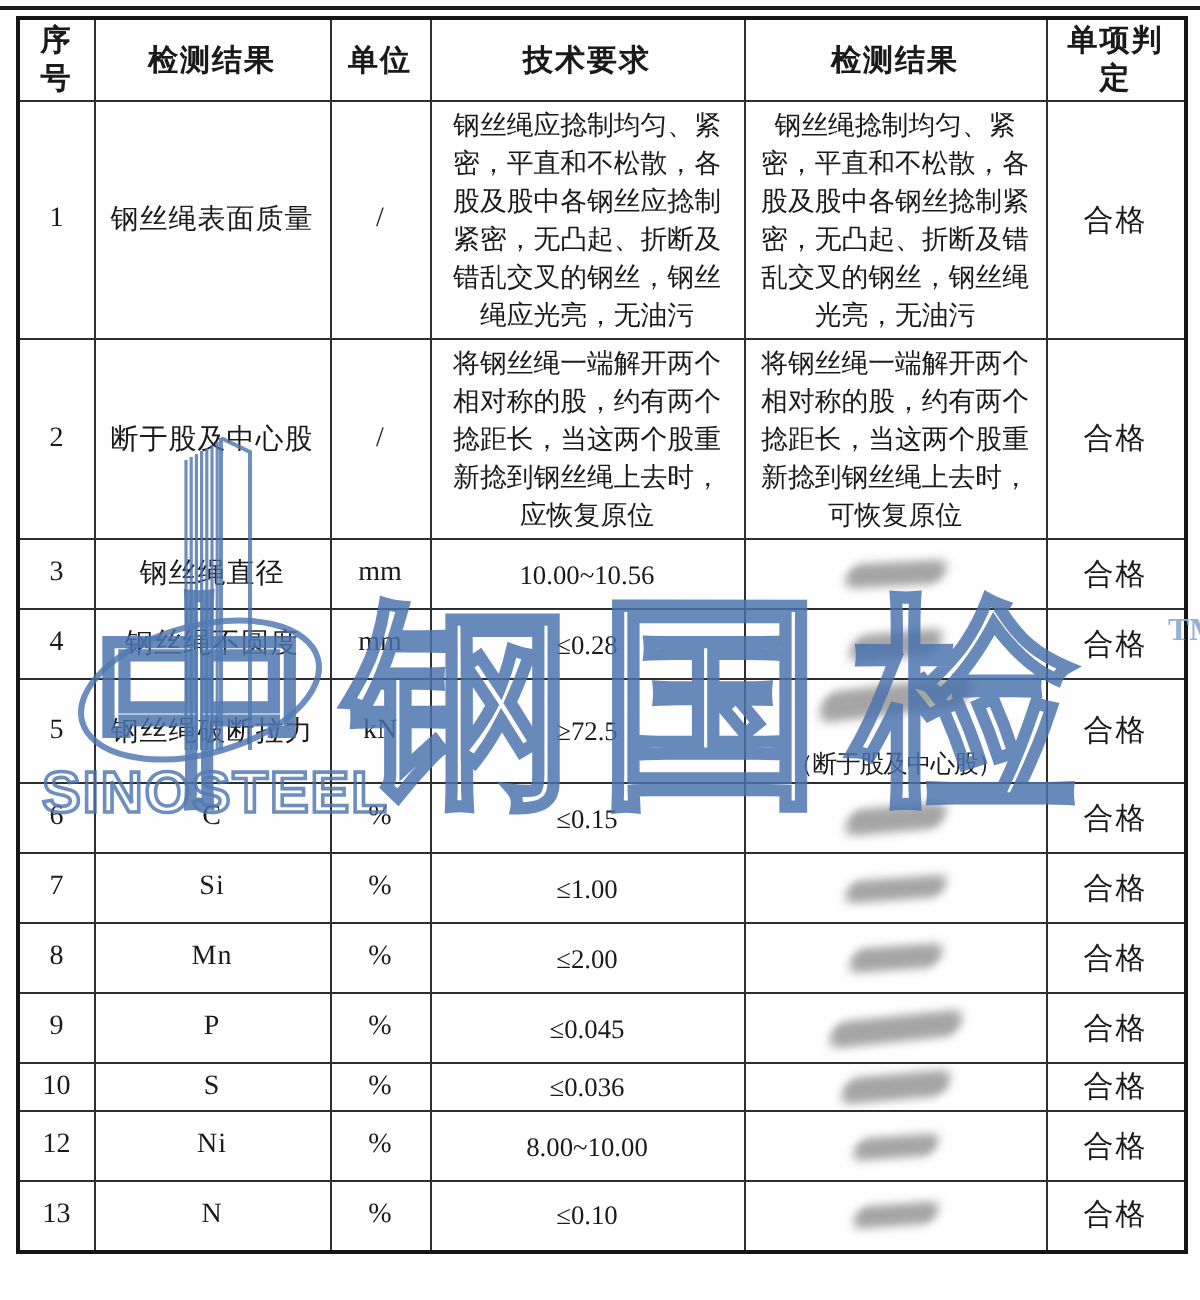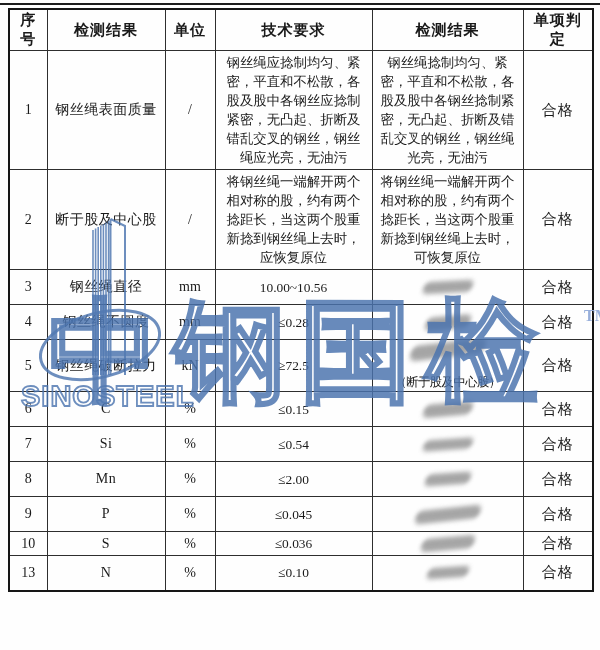--- a/index.html
+++ b/index.html
@@ -119,21 +119,21 @@
         <td class="c-req">≤0.15</td>
         <td class="c-res">
           <div class="smudge" style="width: 50px; height: 13px; transform: rotate(-5deg) skewX(-18deg);"></div>
         </td>
         <td class="c-judg">合格</td>
       </tr>
       <tr style="height: 35px;">
         <td class="c-no">7</td>
         <td class="c-item">Si</td>
         <td class="c-unit">%</td>
-        <td class="c-req">≤0.54</td>
+        <td class="c-req">≤1.00</td>
         <td class="c-res">
           <div class="smudge" style="width: 50px; height: 11px; transform: rotate(-4deg) skewX(-18deg);"></div>
         </td>
         <td class="c-judg">合格</td>
       </tr>
       <tr style="height: 35px;">
         <td class="c-no">8</td>
         <td class="c-item">Mn</td>
         <td class="c-unit">%</td>
         <td class="c-req">≤2.00</td>
@@ -152,20 +152,30 @@
         </td>
         <td class="c-judg">合格</td>
       </tr>
       <tr style="height: 17px; padding-left: 26px;">
         <td class="c-no">10</td>
         <td class="c-item">S</td>
         <td class="c-unit">%</td>
         <td class="c-req">≤0.036</td>
         <td class="c-res">
           <div class="smudge" style="width: 54px; height: 13px; transform: rotate(-5deg) skewX(-18deg);"></div>
+        </td>
+        <td class="c-judg">合格</td>
+      </tr>
+      <tr style="height: 35px;">
+        <td class="c-no">12</td>
+        <td class="c-item">Ni</td>
+        <td class="c-unit">%</td>
+        <td class="c-req">8.00~10.00</td>
+        <td class="c-res">
+          <div class="smudge" style="width: 42px; height: 11px; transform: rotate(-4deg) skewX(-18deg);"></div>
         </td>
         <td class="c-judg">合格</td>
       </tr>
       <tr style="height: 35px;">
         <td class="c-no">13</td>
         <td class="c-item">N</td>
         <td class="c-unit">%</td>
         <td class="c-req">≤0.10</td>
         <td class="c-res">
           <div class="smudge" style="width: 42px; height: 11px; transform: rotate(-4deg) skewX(-18deg);"></div>

